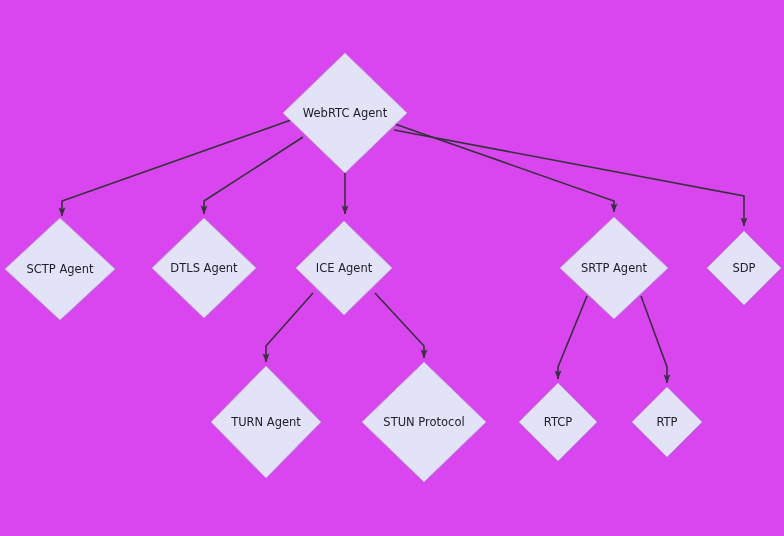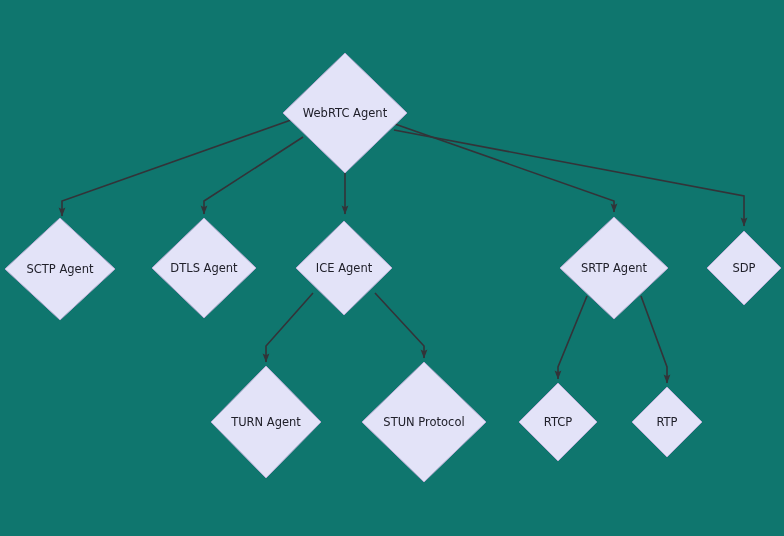--- a/index.html
+++ b/index.html
@@ -10,21 +10,21 @@
   body {
     width: 784px;
     height: 536px;
     overflow: hidden;
     font-family: "DejaVu Sans", "Liberation Sans", sans-serif;
   }
   #diagram-root {
     position: relative;
     width: 784px;
     height: 536px;
-    background: #0f766e;
+    background: #d946ef;
   }
   svg#flowchart {
     display: block;
     width: 784px;
     height: 536px;
   }
   .node-shape {
     fill: #e3e3f8;
     stroke: #b9aed4;
     stroke-width: 1;

